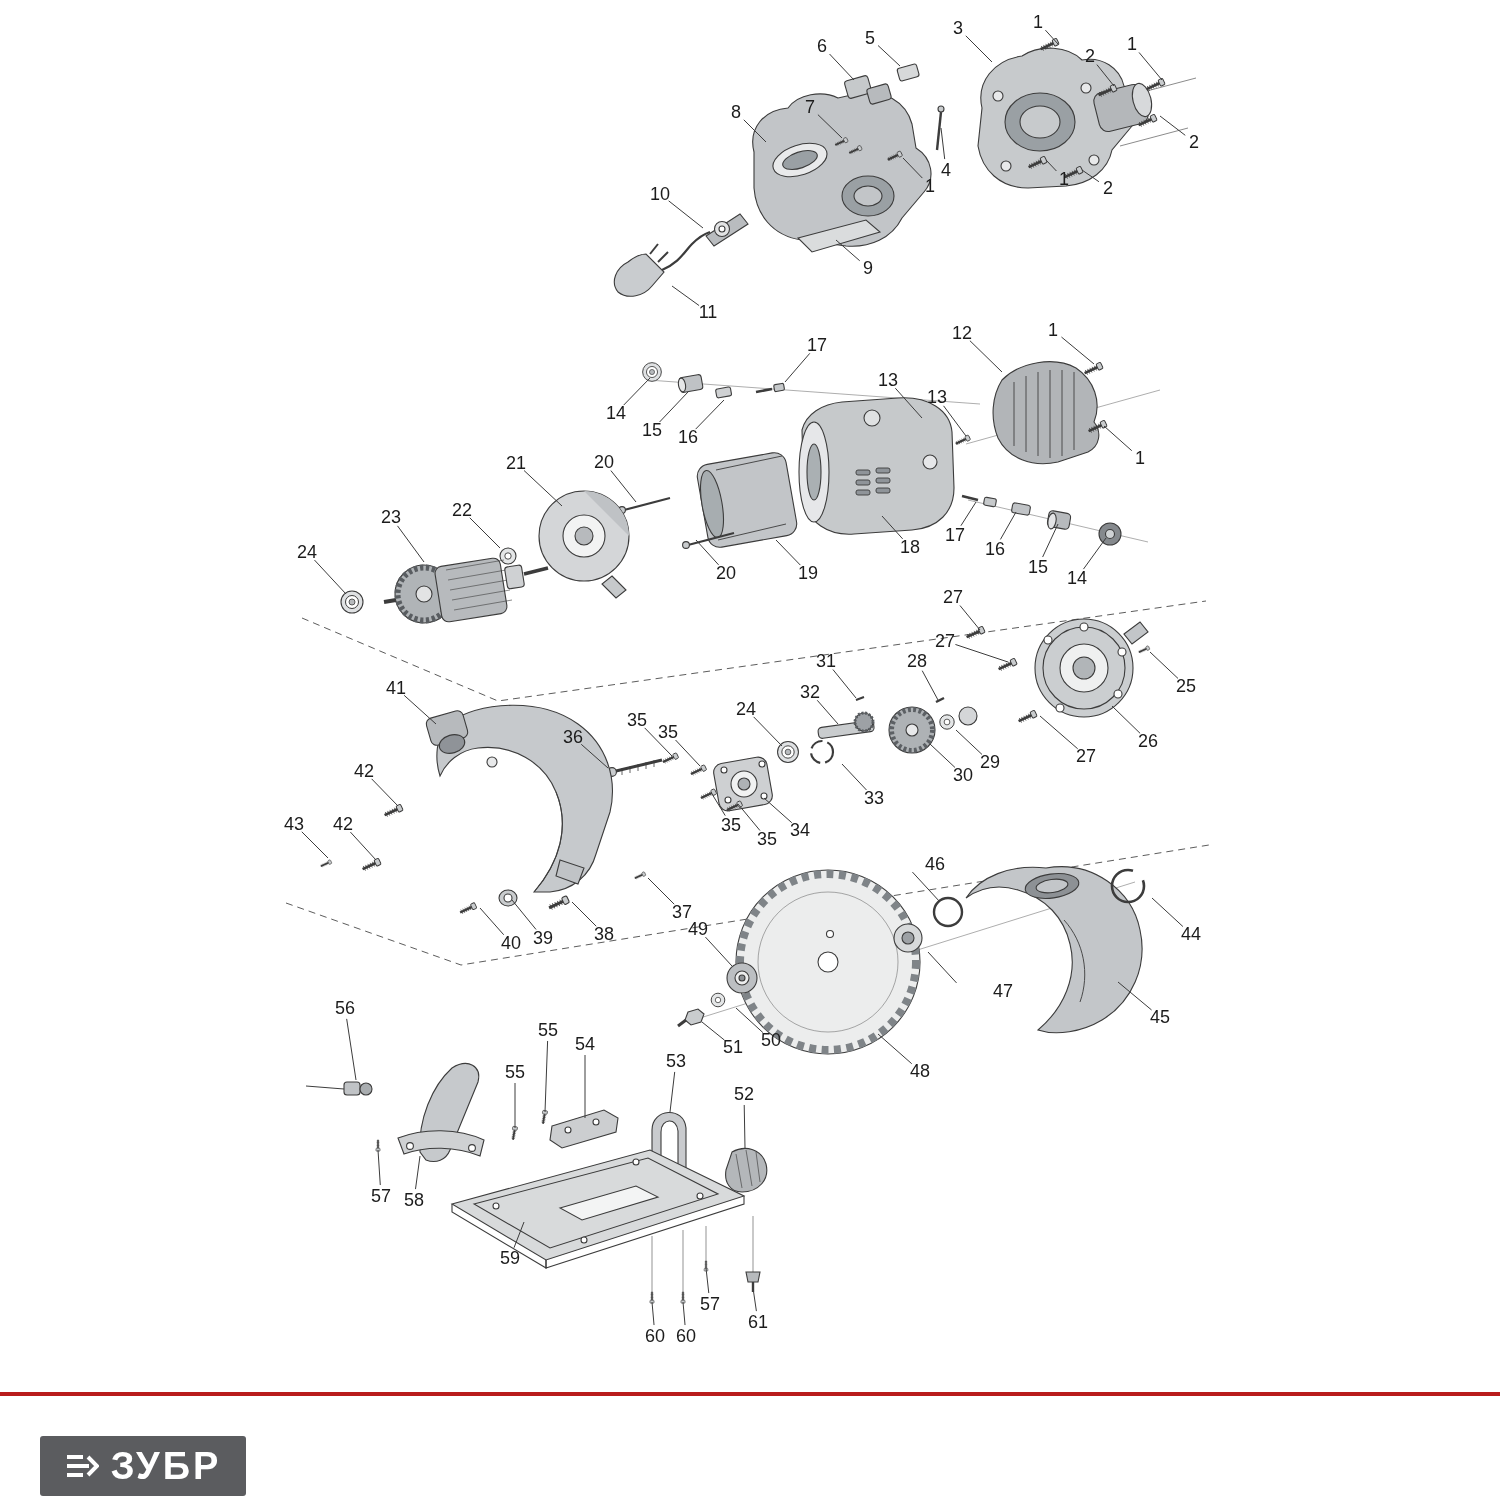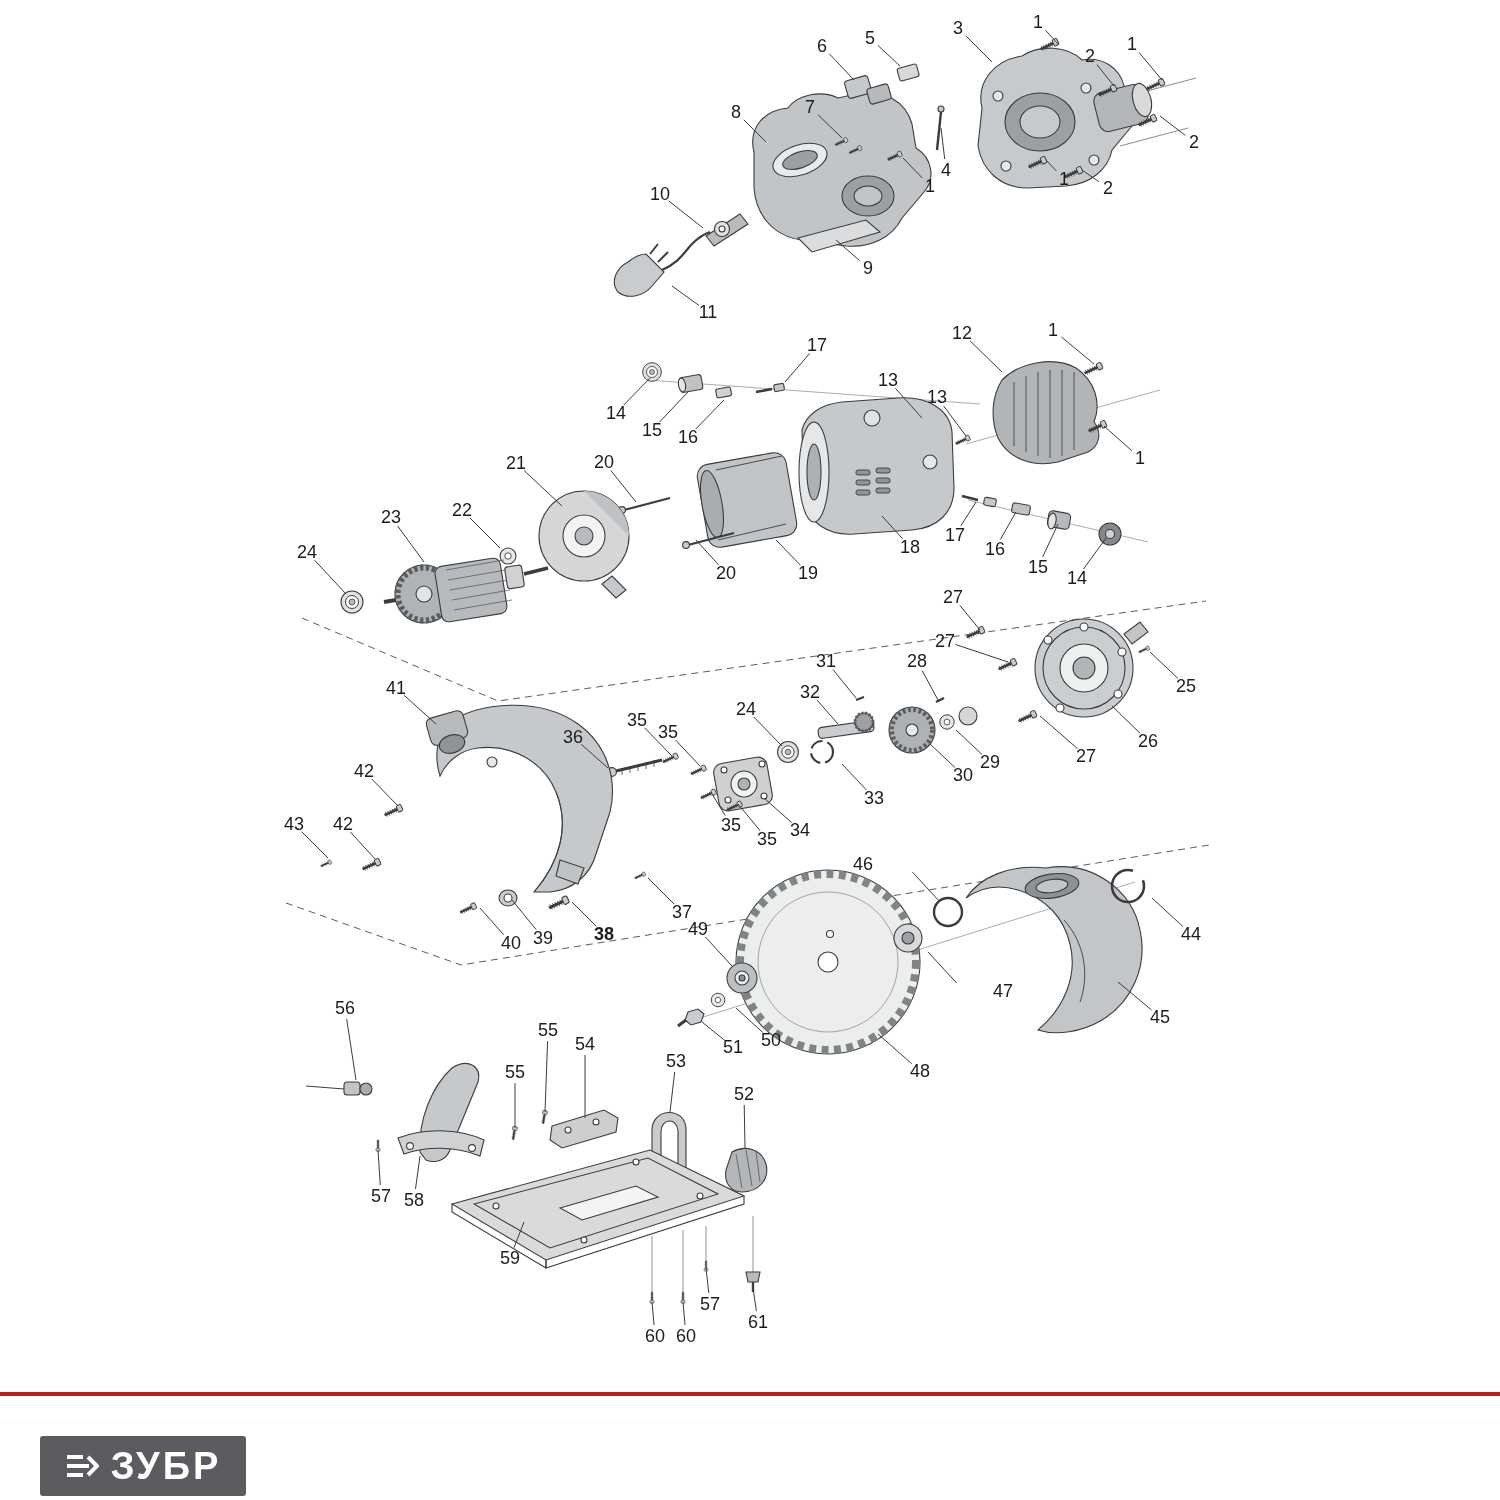--- a/index.html
+++ b/index.html
@@ -520,22 +520,22 @@
       <div class="part-label" style="left: 963px; top: 775px;">30</div>
       <div class="part-label" style="left: 364px; top: 771px;">42</div>
       <div class="part-label" style="left: 874px; top: 798px;">33</div>
       <div class="part-label" style="left: 1086px; top: 756px;">27</div>
       <div class="part-label" style="left: 800px; top: 830px;">34</div>
       <div class="part-label" style="left: 731px; top: 825px;">35</div>
       <div class="part-label" style="left: 767px; top: 839px;">35</div>
       <div class="part-label" style="left: 294px; top: 824px;">43</div>
       <div class="part-label" style="left: 343px; top: 824px;">42</div>
       <div class="part-label" style="left: 682px; top: 912px;">37</div>
-      <div class="part-label" style="left: 863px; top: 864px;">46</div>
-      <div class="part-label" style="left: 604px; top: 934px; font-weight: bold;">38</div>
+      <div class="part-label" style="left: 935px; top: 864px;">46</div>
+      <div class="part-label" style="left: 604px; top: 934px;">38</div>
       <div class="part-label" style="left: 543px; top: 938px;">39</div>
       <div class="part-label" style="left: 511px; top: 943px;">40</div>
       <div class="part-label" style="left: 1191px; top: 934px;">44</div>
       <div class="part-label" style="left: 698px; top: 929px; text-align: center;">49</div>
       <div class="part-label" style="left: 964px; top: 991px; margin-left: 39px;">47</div>
       <div class="part-label" style="left: 1160px; top: 1017px;">45</div>
       <div class="part-label" style="left: 733px; top: 1047px;">51</div>
       <div class="part-label" style="left: 771px; top: 1040px;">50</div>
       <div class="part-label" style="left: 920px; top: 1071px;">48</div>
       <div class="part-label" style="left: 345px; top: 1008px;">56</div>

